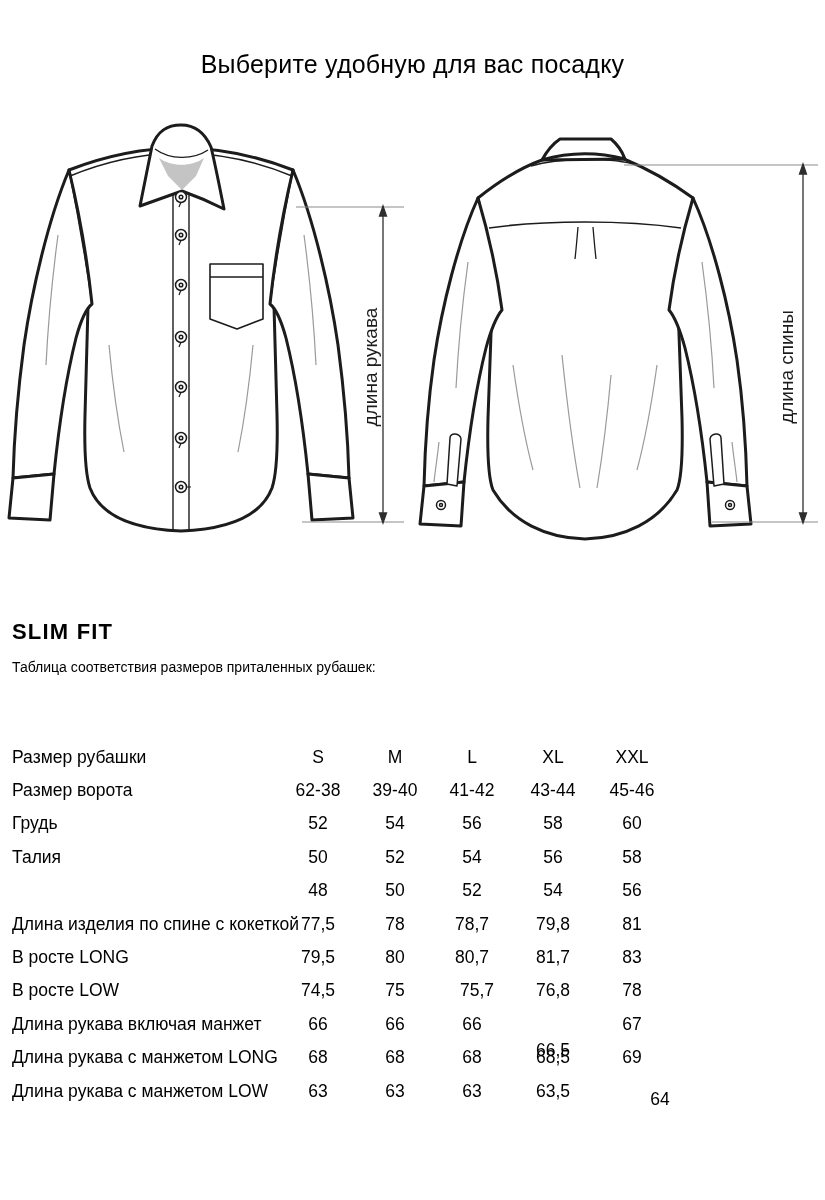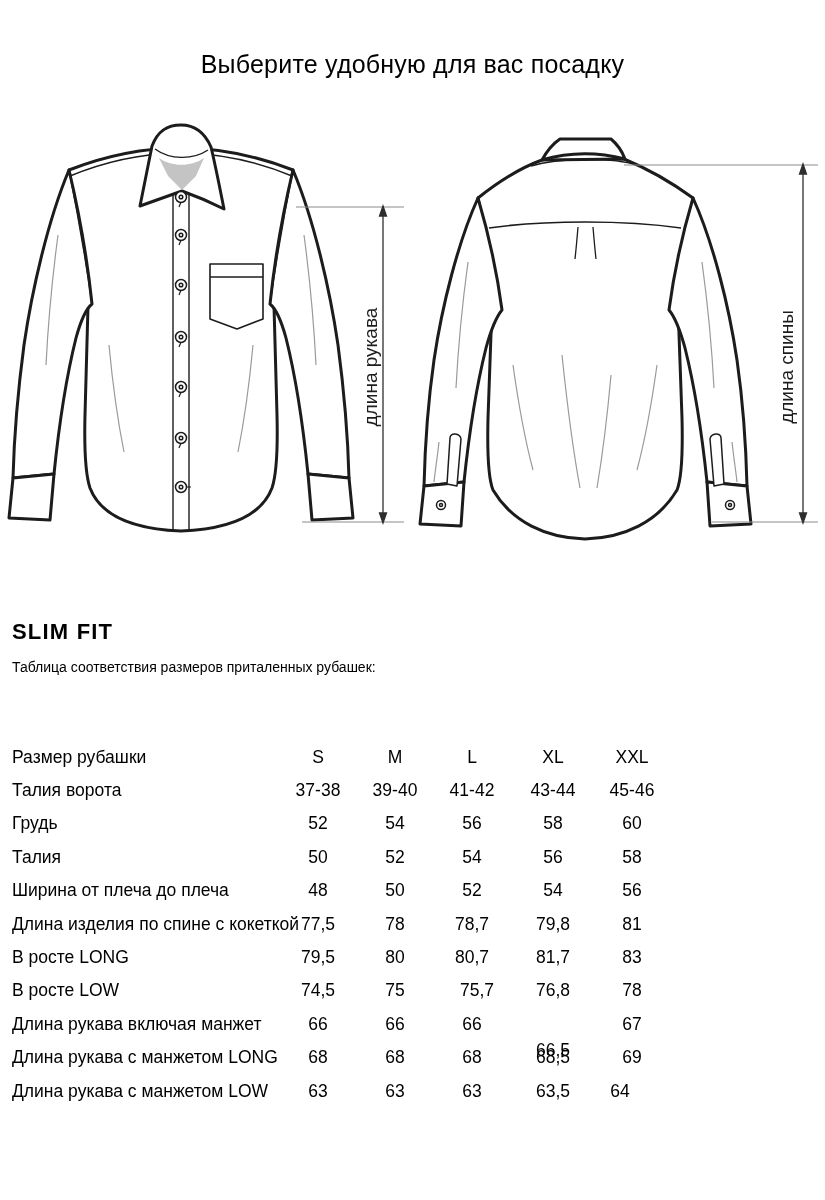--- a/index.html
+++ b/index.html
@@ -183,22 +183,22 @@
   <div class="size-table">
       <div class="trow">
       <span class="tlabel">Размер рубашки</span>
     <span class="tval" style="left: 273px;">S</span>
         <span class="tval" style="left: 350px;">M</span>
         <span class="tval" style="left: 427px;">L</span>
         <span class="tval" style="left: 508px;">XL</span>
         <span class="tval" style="left: 587px;">XXL</span>
       </div>
       <div class="trow">
-      <span class="tlabel">Талия ворота</span>
-    <span class="tval" style="left: 273px;">37-38</span>
+      <span class="tlabel">Размер ворота</span>
+    <span class="tval" style="left: 273px;">62-38</span>
         <span class="tval" style="left: 350px;">39-40</span>
         <span class="tval" style="left: 427px;">41-42</span>
         <span class="tval" style="left: 508px;">43-44</span>
         <span class="tval" style="left: 587px;">45-46</span>
       </div>
       <div class="trow">
       <span class="tlabel">Грудь</span>
     <span class="tval" style="left: 273px;">52</span>
         <span class="tval" style="left: 350px;">54</span>
         <span class="tval" style="left: 427px;">56</span>
@@ -207,21 +207,20 @@
       </div>
       <div class="trow">
       <span class="tlabel">Талия</span>
     <span class="tval" style="left: 273px;">50</span>
         <span class="tval" style="left: 350px;">52</span>
         <span class="tval" style="left: 427px;">54</span>
         <span class="tval" style="left: 508px;">56</span>
         <span class="tval" style="left: 587px;">58</span>
       </div>
       <div class="trow">
-      <span class="tlabel">Ширина от плеча до плеча</span>
     <span class="tval" style="left: 273px;">48</span>
         <span class="tval" style="left: 350px;">50</span>
         <span class="tval" style="left: 427px;">52</span>
         <span class="tval" style="left: 508px;">54</span>
         <span class="tval" style="left: 587px;">56</span>
       </div>
       <div class="trow">
       <span class="tlabel">Длина изделия по спине с кокеткой</span>
     <span class="tval" style="left: 273px;">77,5</span>
         <span class="tval" style="left: 350px;">78</span>
@@ -260,17 +259,17 @@
         <span class="tval" style="left: 427px;">68</span>
         <span class="tval" style="left: 508px;">68,5</span>
         <span class="tval" style="left: 587px;">69</span>
       </div>
       <div class="trow">
       <span class="tlabel">Длина рукава с манжетом LOW</span>
     <span class="tval" style="left: 273px;">63</span>
         <span class="tval" style="left: 350px;">63</span>
         <span class="tval" style="left: 427px;">63</span>
         <span class="tval" style="left: 508px;">63,5</span>
-        <span class="tval" style="left: 575px;">64</span>
+        <span class="tval" style="left: 615px; margin-top: 8px;">64</span>
       </div>
     </div>
 
 </div>
 
 </body></html>

